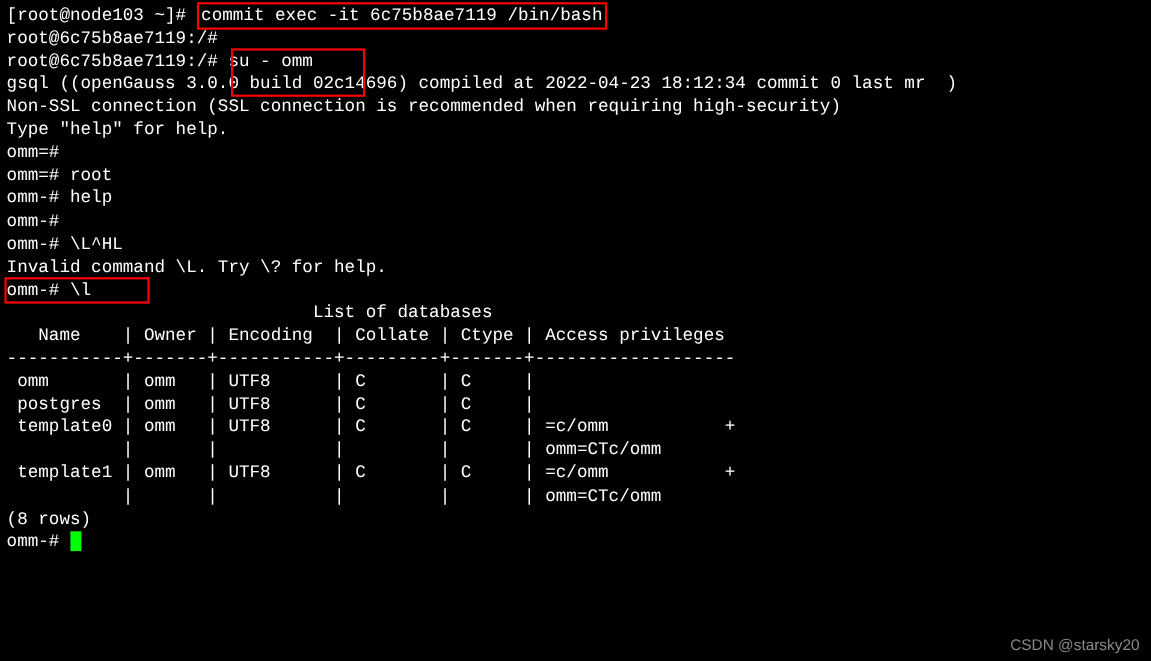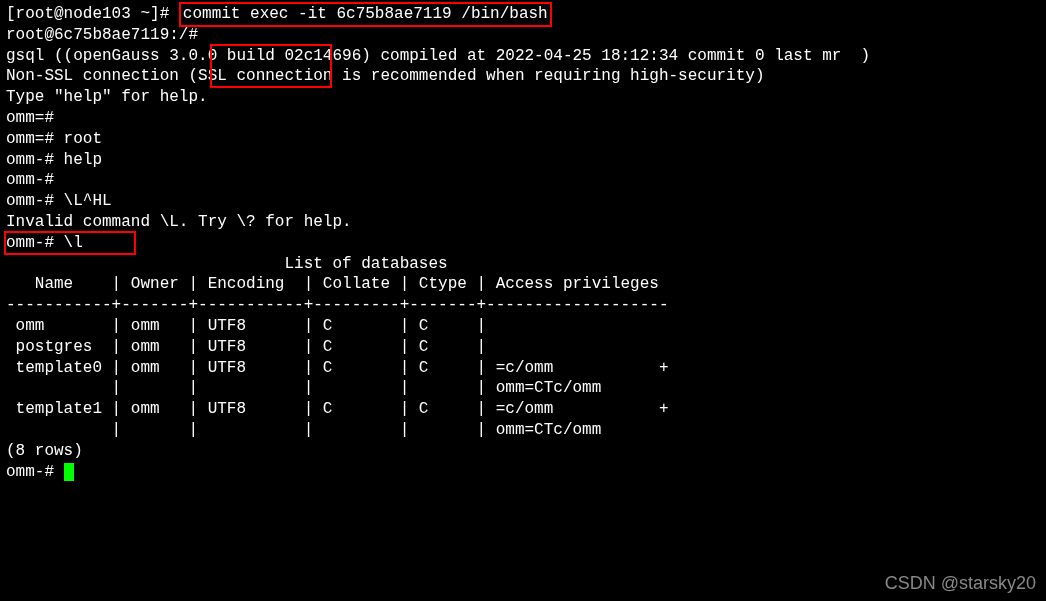--- a/index.html
+++ b/index.html
@@ -31,36 +31,37 @@
       width: 10px;
       height: 18px;
       background: #0f0;
       vertical-align: text-bottom;
     }
     .watermark {
       position: absolute;
       bottom: 6px;
       right: 10px;
       color: #888;
-      font-size: 18px;
+      font-size: 14px;
       font-family: Arial, sans-serif;
     }
   </style>
 </head>
 <body>
 
 <div class="line"><span>[root@node103 ~]# </span><span class="hl-box"><span>commit exec -it 6c75b8ae7119 /bin/bash</span></span></div>
 
 <div class="line">root@6c75b8ae7119:/#</div>
 
 <div style="position:relative;">
+  <div class="line"><span>root@6c75b8ae7119:/#</span><span> su - omm</span></div>
   <div class="hl-box-block" style="left:204px; top:-2px; width:122px; height:44px;"></div>
 </div>
 
-<div class="line">gsql ((openGauss 3.0.0 build 02c14696) compiled at 2022-04-25 18:12:34 commit 0 last mr  )</div>
+<div class="line">gsql ((openGauss 3.0.0 build 02c14696) compiled at 2022-04-23 18:12:34 commit 0 last mr  )</div>
 <div class="line">Non-SSL connection (SSL connection is recommended when requiring high-security)</div>
 <div class="line">Type "help" for help.</div>
 <div class="line"></div>
 
 <div class="line">omm=#</div>
 <div class="line">omm=# root</div>
 <div class="line">omm-# help</div>
 <div class="line">omm-#</div>
 <div class="line">omm-# \L^HL</div>
 <div class="line">Invalid command \L. Try \? for help.</div>

